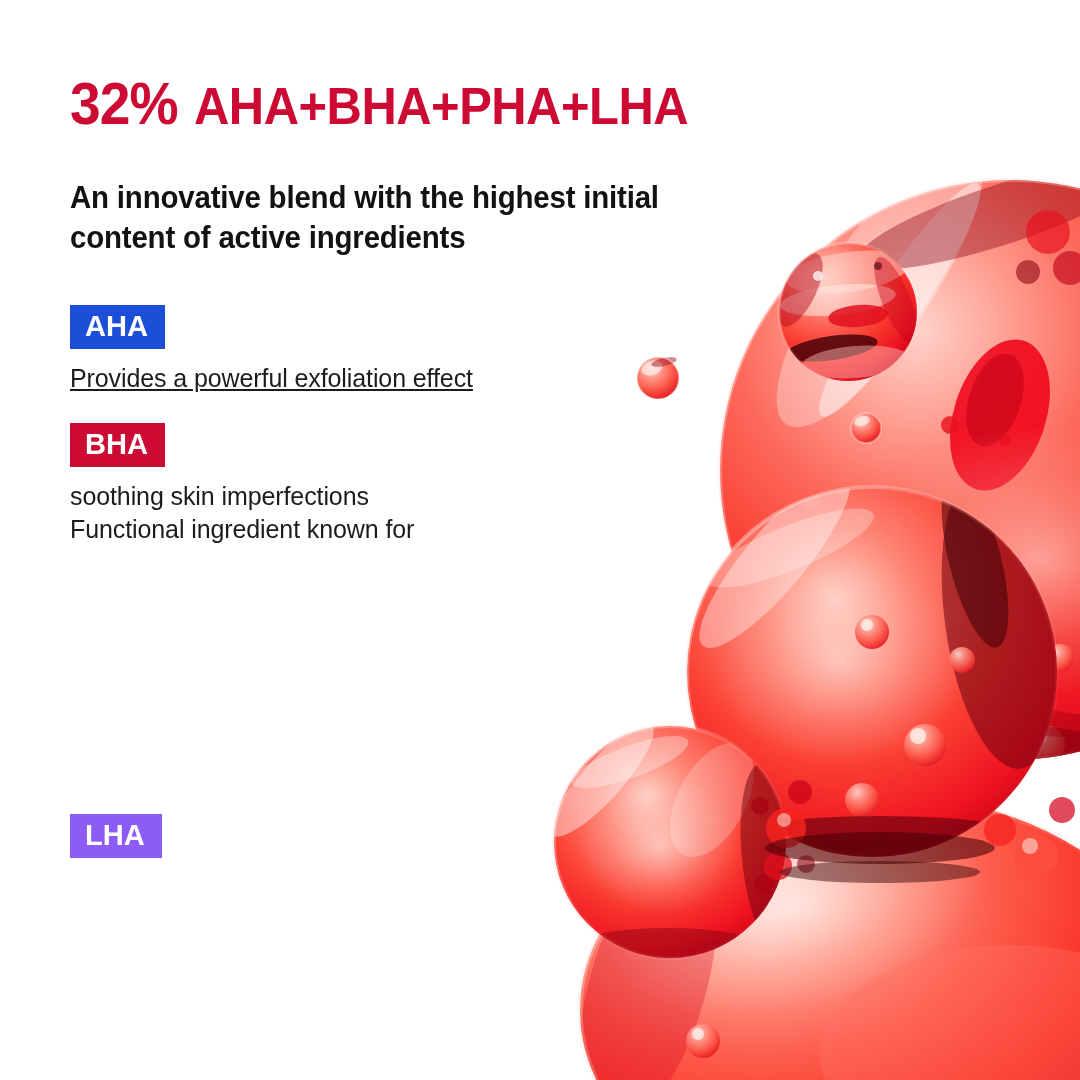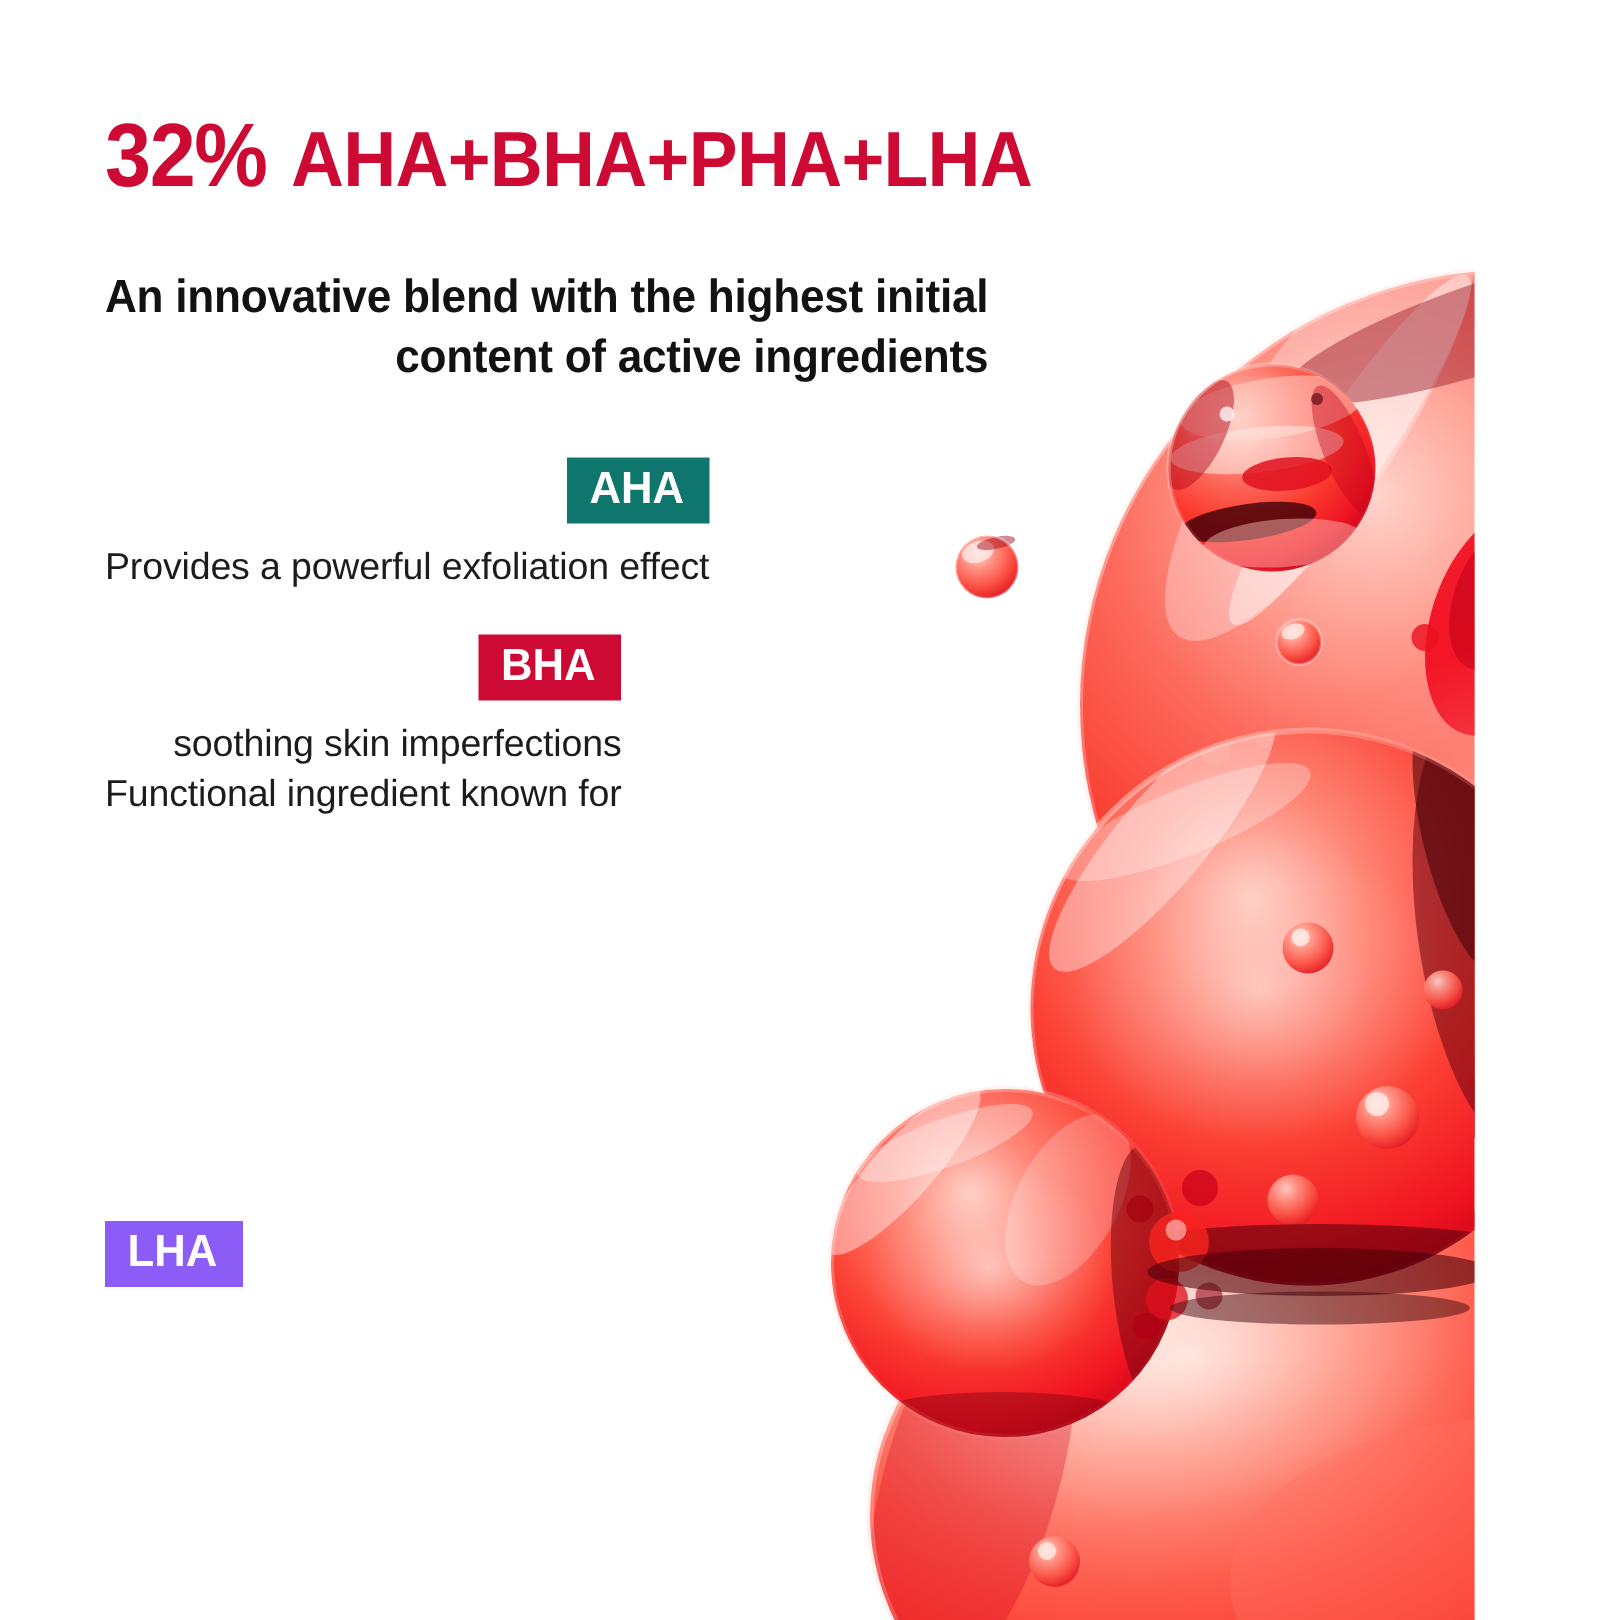--- a/index.html
+++ b/index.html
@@ -7,24 +7,23 @@
 
   html, body {
     width:1080px; height:1080px;
     background:#ffffff;
     font-family:"Liberation Sans", sans-serif;
     overflow:hidden;
   }
 
   #canvas {
     position:relative;
-    width:983px; height:1080px;
+    width:1080px; height:1080px;
     background:#ffffff;
     overflow:hidden;
-    text-align:right;
   }
 
   
   #art {
     position:absolute;
     inset:0;
     z-index:1;
     pointer-events:none;
   }
 
@@ -336,24 +335,24 @@
     <div class="headline" style="color: rgb(204, 10, 51);">
       <span class="pct">32%</span><span class="acids">AHA+BHA+PHA+LHA</span>
     </div>
 
     <div class="subhead">
       <span class="ln">An innovative blend with the highest initial</span>
       <span class="ln">content of active ingredients</span>
     </div>
 
     <div class="block" id="block-aha">
-      <div class="badge" style="background: #0f766e; color: rgb(255, 255, 255);">
+      <div class="badge" style="background: #1d4ed8; color: rgb(255, 255, 255);">
         <span>AHA</span>
       </div>
-      <div class="desc" style="color: rgb(28, 28, 28);">
+      <div class="desc" style="color: rgb(28, 28, 28); text-decoration: underline;">
         <span class="ln">Provides a powerful exfoliation effect</span>
       </div>
     </div>
 
     <div class="block" id="block-bha">
       <div class="badge" style="background: rgb(204, 10, 51); color: rgb(255, 255, 255);">
         <span>BHA</span>
       </div>
       <div class="desc" style="color: rgb(28, 28, 28);">
         <span class="ln">soothing skin imperfections</span>

